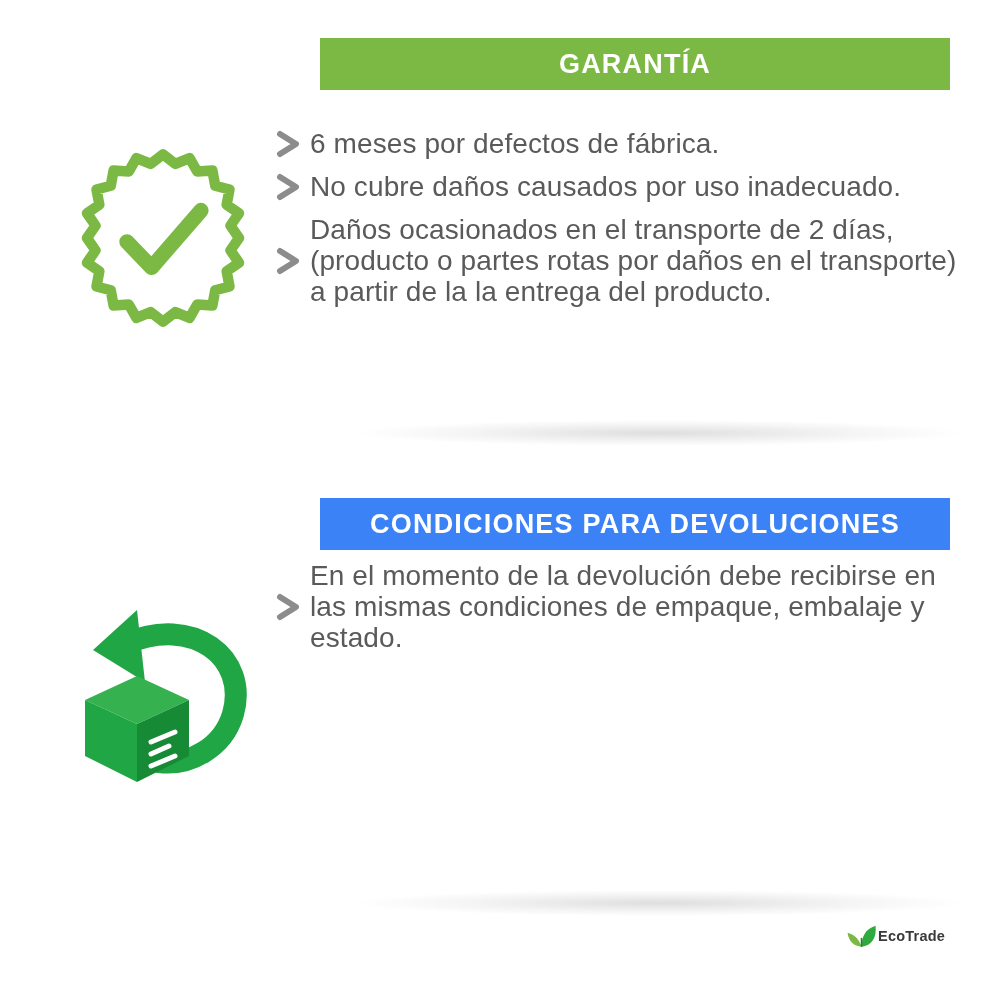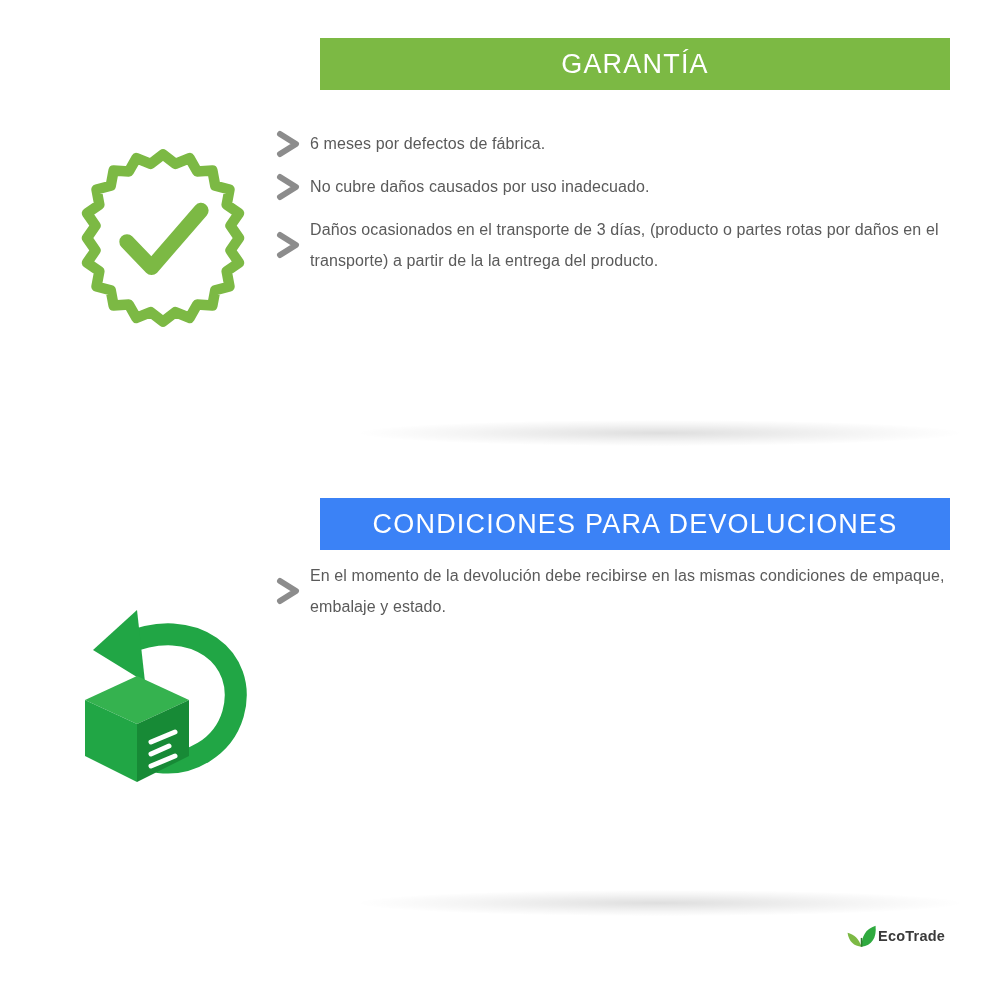--- a/index.html
+++ b/index.html
@@ -34,21 +34,21 @@
     position: absolute;
     left: 320px;
     width: 630px;
     height: 52px;
     display: flex;
     align-items: center;
     justify-content: center;
   }
   .banner-text {
     font-size: 27px;
-    font-weight: normal;
+    font-weight: bold;
     letter-spacing: 1.2px;
     color: #ffffff;
     text-align: right;
   }
   #banner-warranty { background: #7cb944; }
   #banner-returns  { background: #3b82f6; }
 
   .icon-holder {
     position: absolute;
     left: 55px;
@@ -75,21 +75,21 @@
   }
   .chev {
     flex: 0 0 auto;
     width: 42px;
     display: flex;
     align-items: center;
     justify-content: center;
     color: #8c8c8c;
   }
   .bullet-text {
-    font-size: 16px;
+    font-size: 28px;
     line-height: 31px;
     color: #5a5a5a;
     letter-spacing: 0.1px;
   }
 
   
   .shadow-sep {
     position: absolute;
     height: 26px;
     border-radius: 50%;
@@ -156,21 +156,21 @@
         </div>
         <div class="bullet-text">No cubre daños causados por uso inadecuado.</div>
       </div>
 
       <div class="bullet">
         <div class="chev">
           <svg width="26" height="28" viewBox="0 0 26 28" aria-hidden="true">
             <path d="M4 4 L20 14 L4 24" fill="none" stroke="#8c8c8c" stroke-width="6" stroke-linecap="round" stroke-linejoin="round"></path>
           </svg>
         </div>
-        <div class="bullet-text">Daños ocasionados en el transporte de 3 días, (producto o partes rotas por daños en el transporte) a partir de la la entrega del producto.</div>
+        <div class="bullet-text">Daños ocasionados en el transporte de 2 días, (producto o partes rotas por daños en el transporte) a partir de la la entrega del producto.</div>
       </div>
 
     </div>
   </div>
 
   <div class="shadow-sep" id="sep-warranty"></div>
 
   <div class="section" id="section-returns">
 
     <div class="banner" id="banner-returns">

